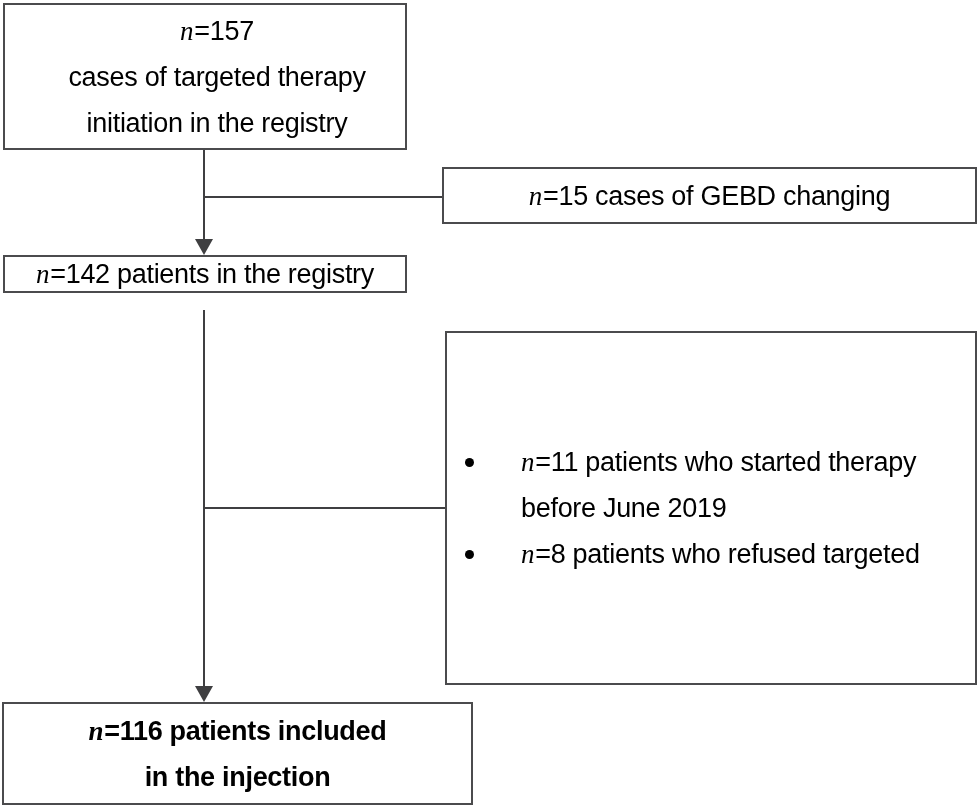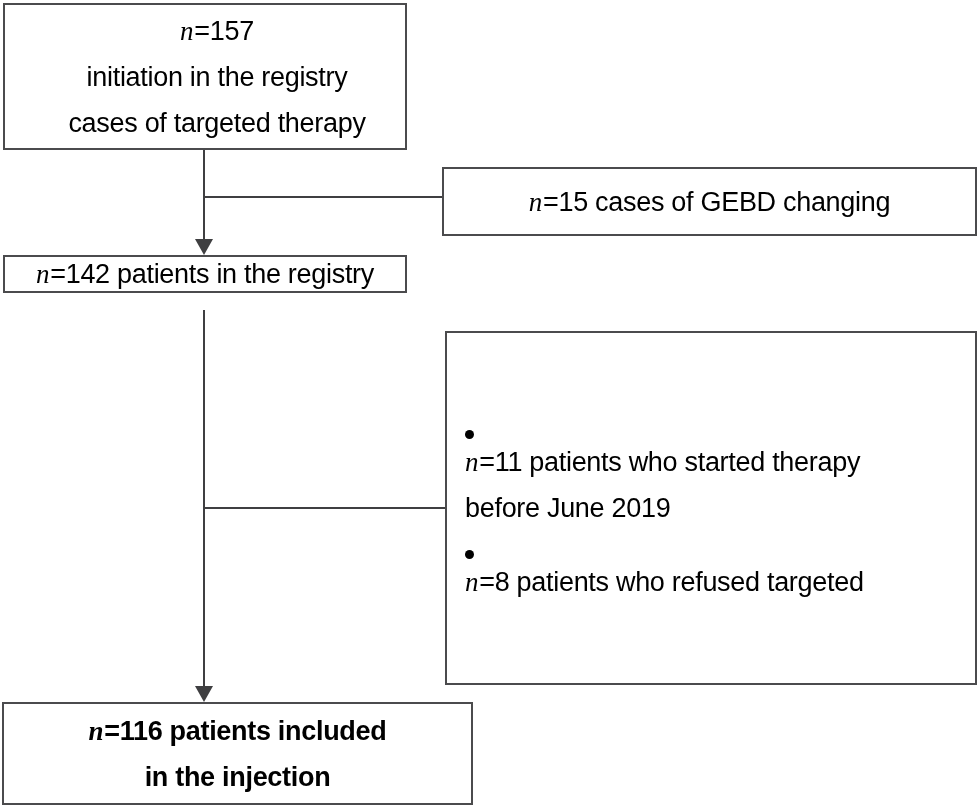--- a/index.html
+++ b/index.html
@@ -43,51 +43,51 @@
   .arrow-down {
     position: absolute;
     width: 0;
     height: 0;
     border-left: 9px solid transparent;
     border-right: 9px solid transparent;
     border-top: 16px solid #3f3f41;
   }
   
   #box-initiation { left: 3px;   top: 3px;   width: 404px; height: 147px; padding-left: 24px; }
-  #box-gebd       { left: 442px; top: 167px; width: 535px; height: 69px; }
+  #box-gebd       { left: 442px; top: 167px; width: 535px; height: 57px; }
   #box-registry   { left: 3px;   top: 255px; width: 404px; height: 38px; }
   #box-exclusions {
     left: 445px; top: 331px; width: 532px; height: 354px;
     align-items: flex-start;
     justify-content: center;
     text-align: left;
     padding: 0 10px 0 18px;
   }
   #box-analysis   { left: 2px;   top: 702px; width: 471px; height: 103px; font-weight: bold; }
   
-  .bullet-item { display: flex; flex-direction: column; }
+  .bullet-item { display: flex; flex-direction: row; gap: 34px; }
   .dot {
     flex: 0 0 auto;
     width: 9px;
     height: 9px;
     border-radius: 50%;
     background: #000000;
     margin: 19px 13px 0 0;
   }
   .bullet-text .line { white-space: nowrap; }
 </style>
 </head>
 <body>
 
 <div id="canvas">
 
   <div class="box" id="box-initiation">
     <div class="line"><span class="em">n</span><span>=157</span></div>
+    <div class="line"><span>cases of targeted therapy</span></div>
     <div class="line"><span>initiation in the registry</span></div>
-    <div class="line"><span>cases of targeted therapy</span></div>
   </div>
 
   <div class="connector" style="left:203px; top:150px; width:2px; height:92px;"></div>
   <div class="connector" style="left:203px; top:196px; width:240px; height:2px;"></div>
   <div class="arrow-down" style="left:195px; top:239px;"></div>
 
   <div class="box" id="box-gebd">
     <div class="line"><span class="em">n</span><span>=15 cases of GEBD changing</span></div>
   </div>
 

